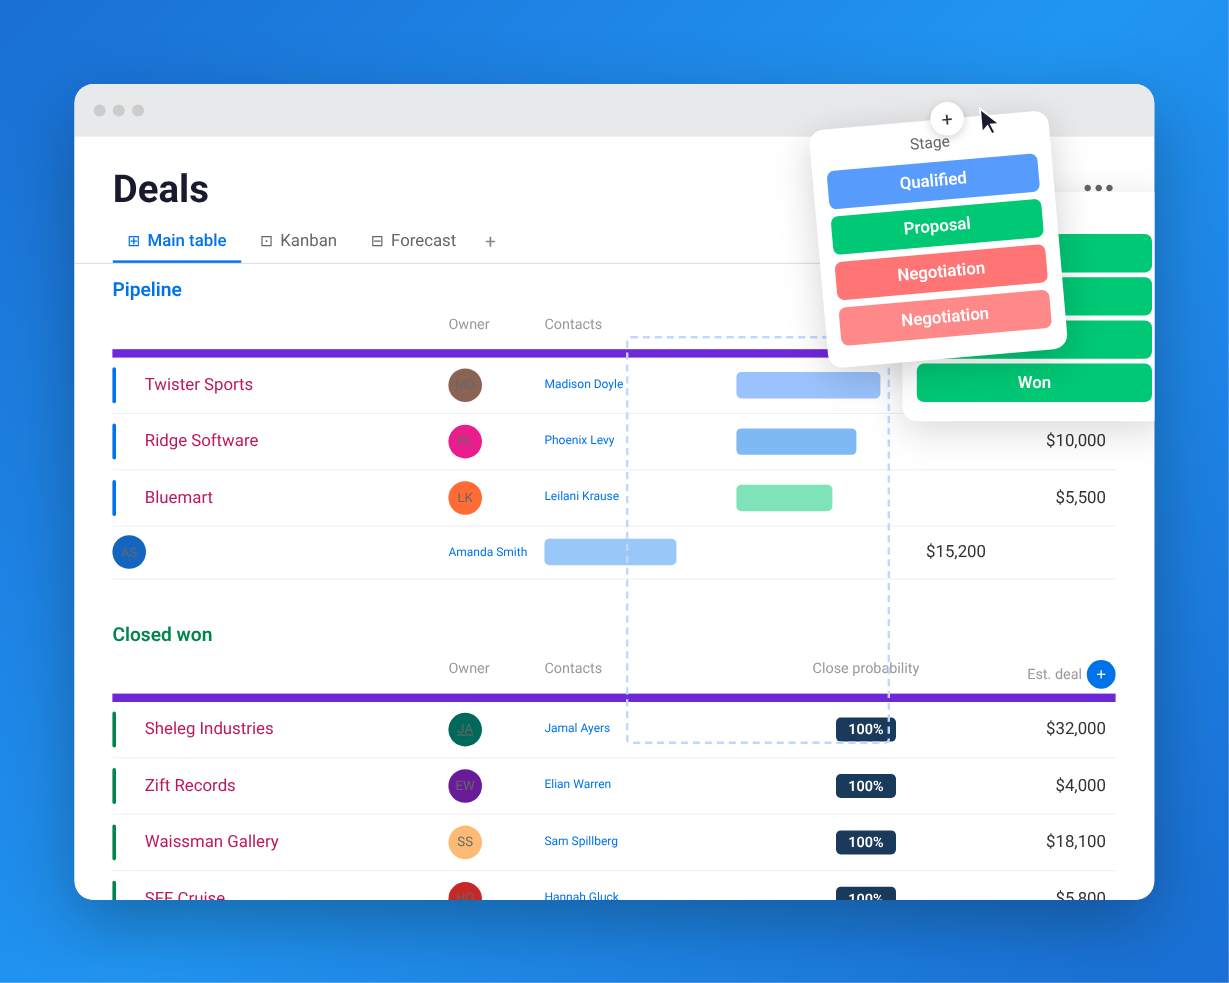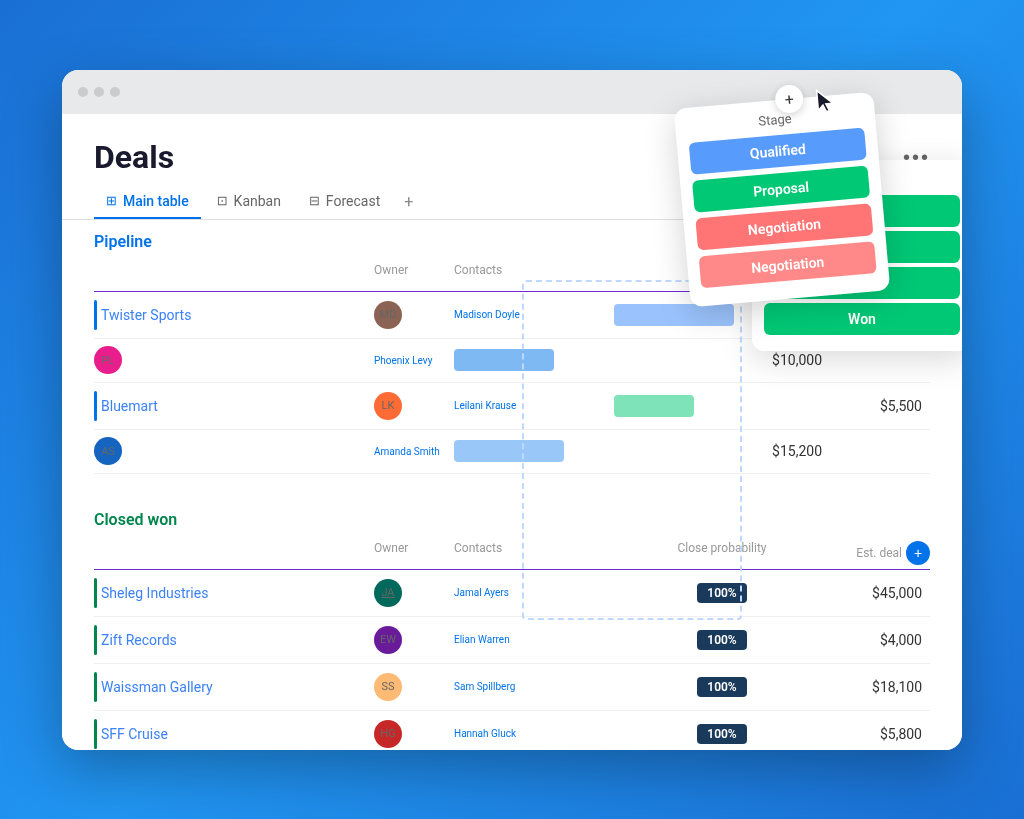--- a/index.html
+++ b/index.html
@@ -170,37 +170,37 @@
     .group-title.green {
       color: #00854d;
     }
 
     .table-header {
       display: grid;
       grid-template-columns: 280px 80px 160px 1fr 100px;
       font-size: 12px;
       color: #999;
       padding: 4px 0;
-      border-bottom: 1px solid #6d28d9;
+      border-bottom: 7px solid #6d28d9;
     }
 
     .table-row {
       display: grid;
       grid-template-columns: 280px 80px 160px 1fr 100px;
       align-items: center;
       border-bottom: 1px solid #f0f0f0;
       min-height: 44px;
     }
 
     .row-name {
       display: flex;
       align-items: center;
-      gap: 0;
+      gap: 20px;
       font-size: 14px;
-      color: #3b82f6;
+      color: #be185d;
       padding: 8px 0;
     }
 
     .row-border {
       width: 3px;
       height: 30px;
       background: #0073ea;
       border-radius: 2px;
       margin-right: 4px;
     }
@@ -422,20 +422,24 @@
           </div>
           <div>
             <div class="avatar av-brown">MD</div>
           </div>
           <div class="contact-link">Madison Doyle</div>
           <div style="width:120px;height:22px;background:#579bfc;border-radius:4px;opacity:0.6;margin:auto 0;"></div>
           <div class="est-deal">$7,500</div>
         </div>
 
         <div class="table-row">
+          <div class="row-name">
+            <div class="row-border"></div>
+            <span>Ridge Software</span>
+          </div>
           <div>
             <div class="avatar av-pink">PL</div>
           </div>
           <div class="contact-link">Phoenix Levy</div>
           <div style="width:100px;height:22px;background:#0073ea;border-radius:4px;opacity:0.5;margin:auto 0;"></div>
           <div class="est-deal">$10,000</div>
         </div>
 
         <div class="table-row">
           <div class="row-name">
@@ -478,21 +482,21 @@
             <div class="row-border green"></div>
             <span>Sheleg Industries</span>
           </div>
           <div>
             <div class="avatar av-teal">JA</div>
           </div>
           <div class="contact-link">Jamal Ayers</div>
           <div class="close-prob">
             <span class="prob-badge">100%</span>
           </div>
-          <div class="est-deal">$45,000</div>
+          <div class="est-deal">$32,000</div>
         </div>
 
         <div class="table-row">
           <div class="row-name">
             <div class="row-border green"></div>
             <span>Zift Records</span>
           </div>
           <div>
             <div class="avatar av-purple">EW</div>
           </div>

